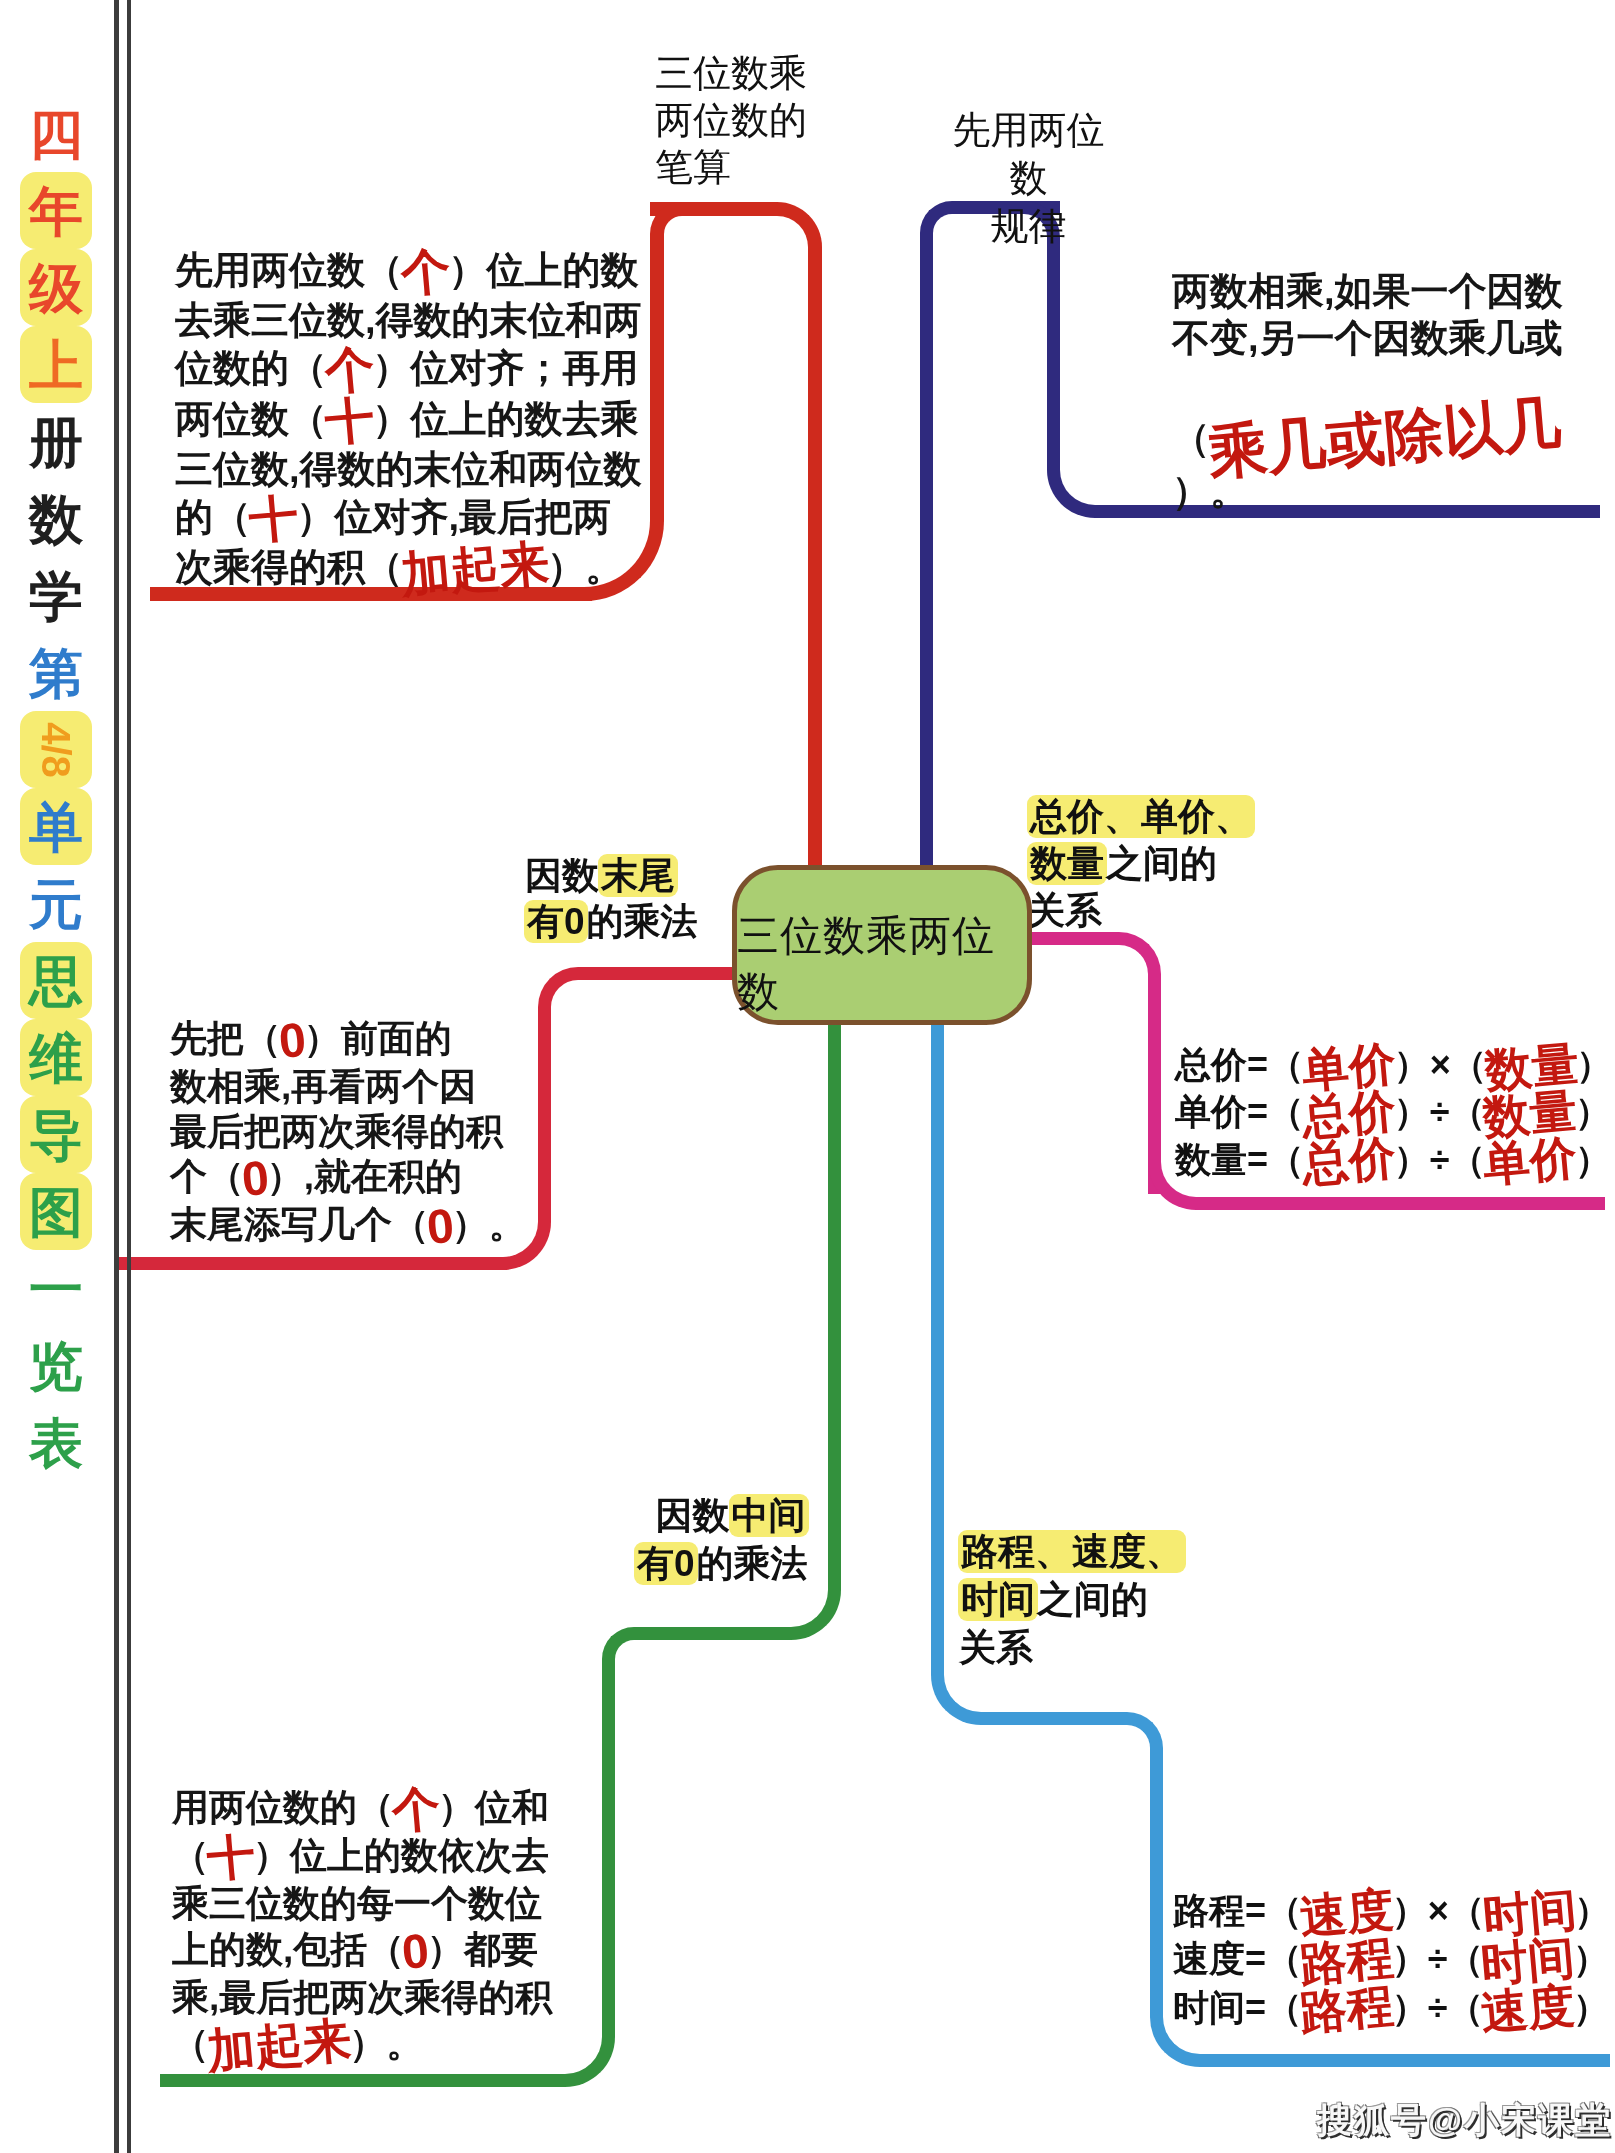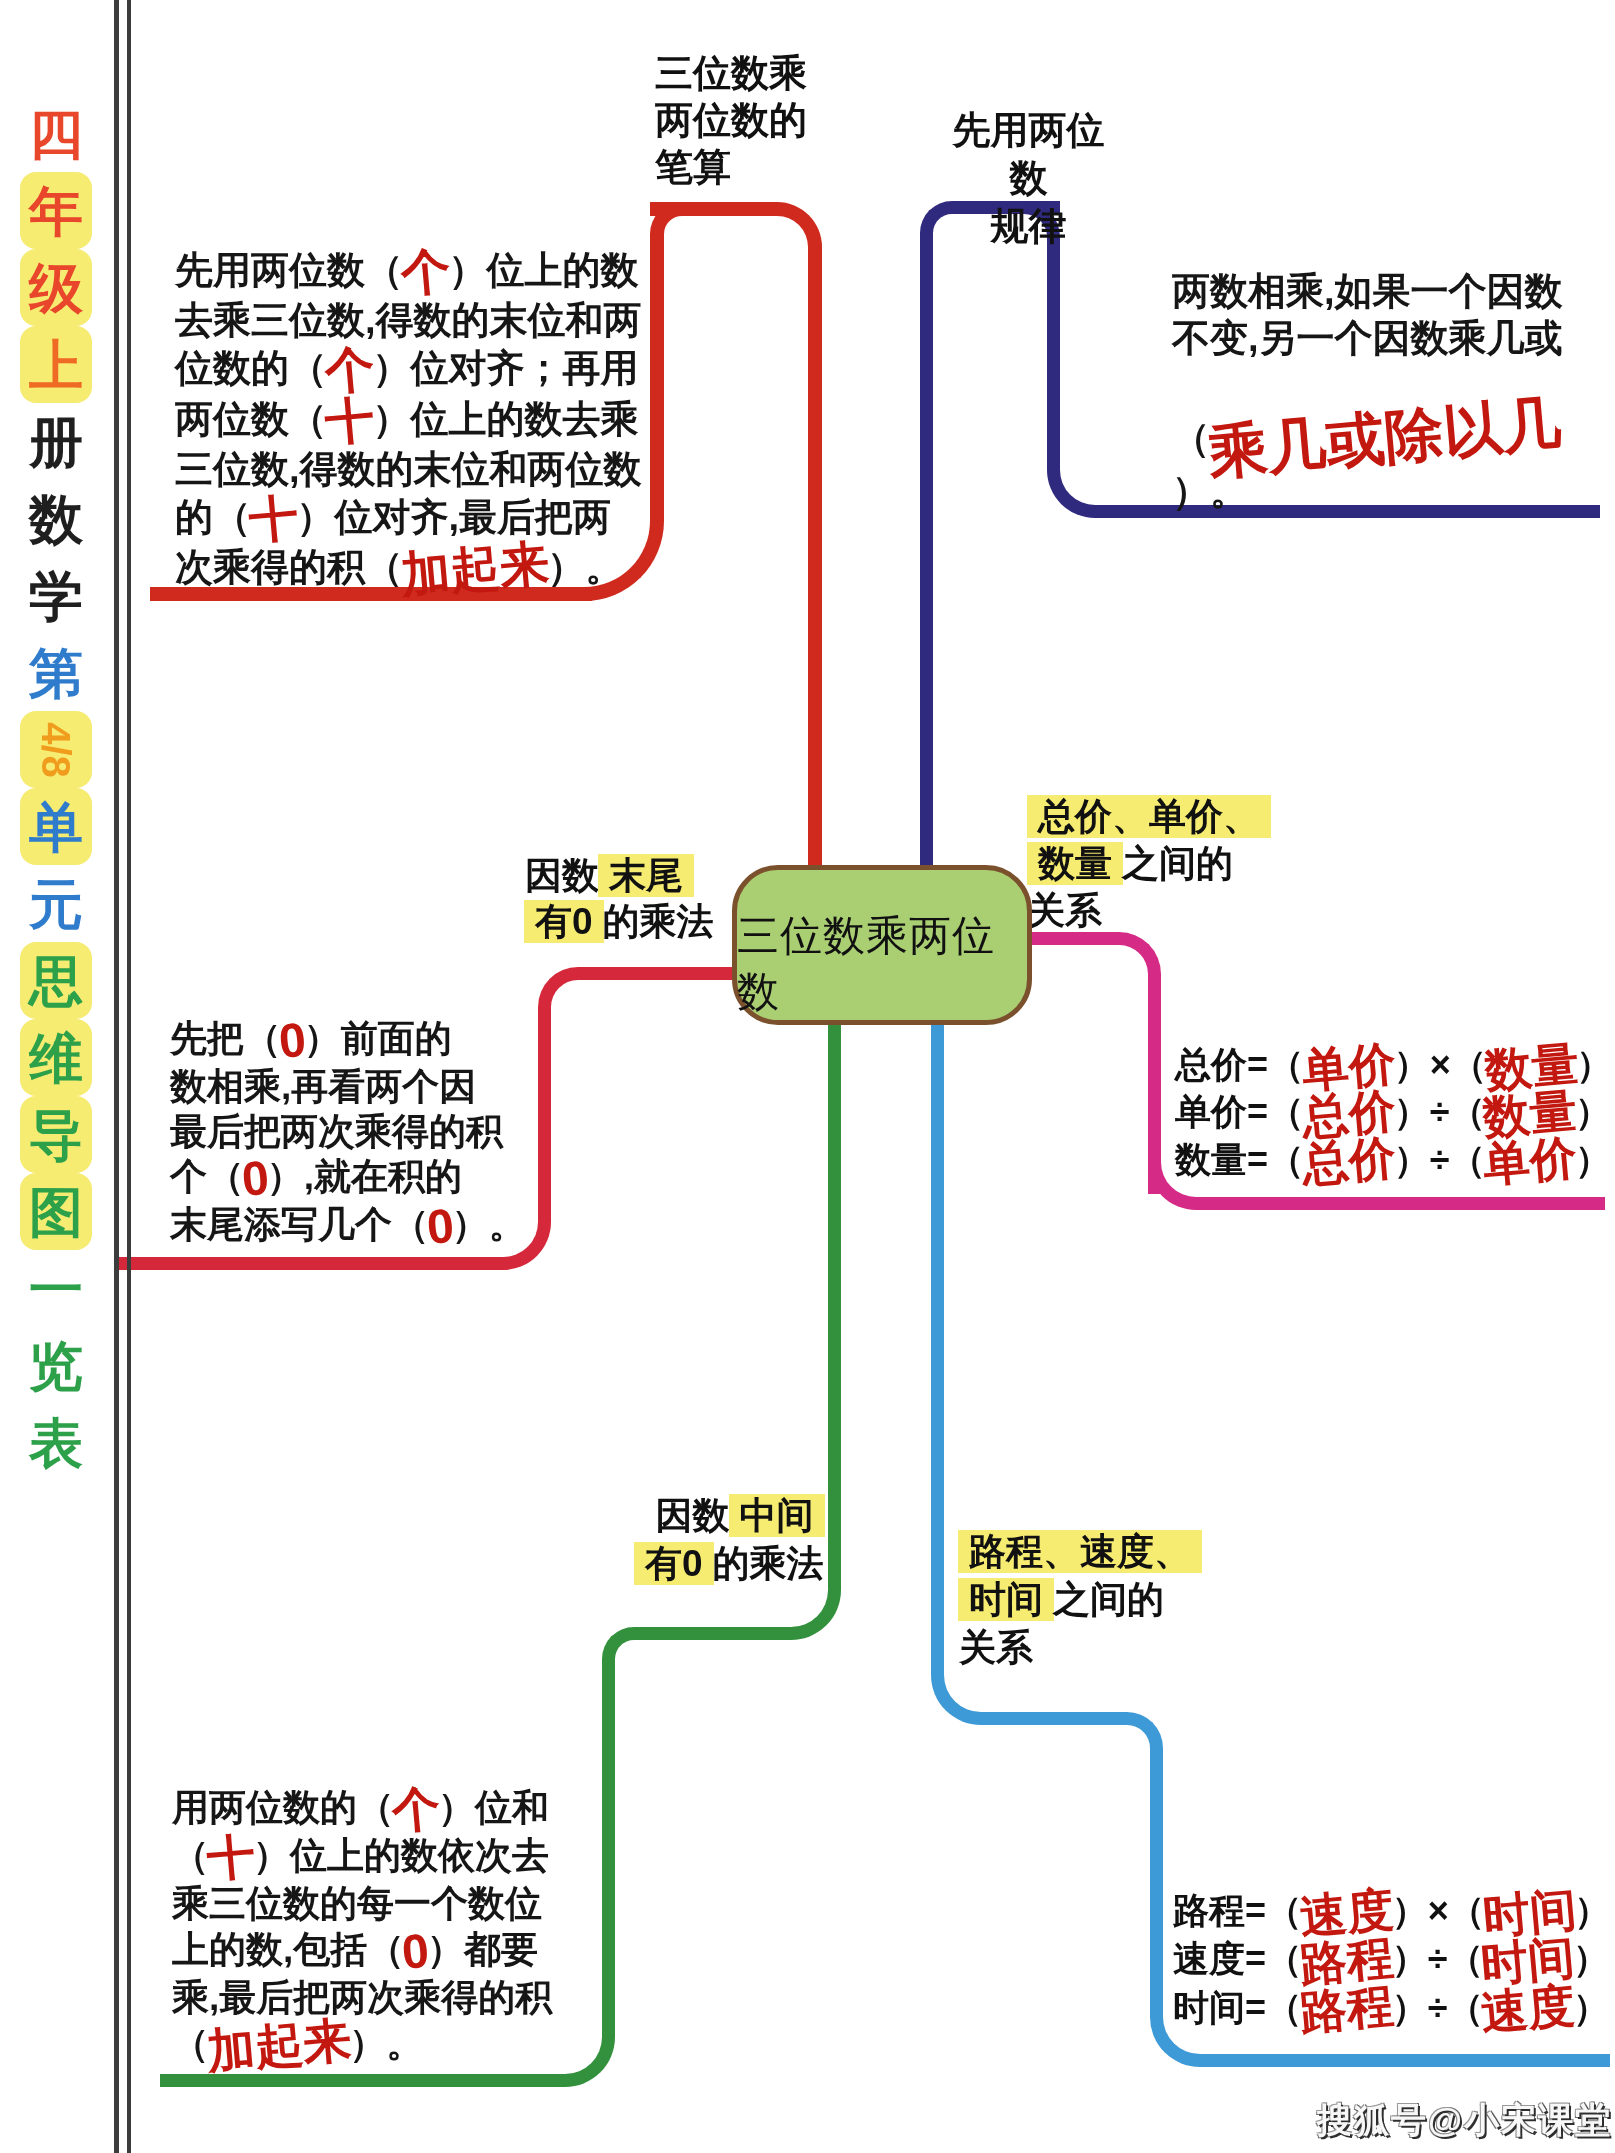--- a/index.html
+++ b/index.html
@@ -2,30 +2,30 @@
 <html><head>
 <meta charset="utf-8">
 <style>
   html,body{margin:0;padding:0;background:#ffffff;}
   #canvas{
     position:relative;width:1615px;height:2153px;background:#ffffff;overflow:hidden;
     font-family:"Liberation Sans","DejaVu Sans",sans-serif;color:#161616;
   }
   .line{position:absolute;box-sizing:border-box;}
   .note{position:absolute;font-weight:700;color:#161616;z-index:6;}
-  .title{position:absolute;font-weight:700;color:#111;z-index:6;}
+  .title{position:absolute;font-weight:400;color:#111;z-index:6;}
   .label{position:absolute;font-weight:800;color:#111;z-index:6;}
   .formulas{position:absolute;font-weight:800;color:#111;z-index:6;white-space:nowrap;}
   .seg-hw{
     color:var(--c-hand,#c3180f);font-weight:700;display:inline-block;
     font-size:1.3em;line-height:1;transform:rotate(-5deg);
     vertical-align:-0.12em;margin:0 -2px;
   }
   .seg-big{font-size:1.55em;}
-  .seg-hl{background:var(--c-highlight,#f6ec72);border-radius:0;padding:1px 11px;margin:10px -1px;}
+  .seg-hl{background:var(--c-highlight,#f6ec72);border-radius:9px;padding:1px 3px;margin:10px -1px;}
   #center-node{
     position:absolute;left:732px;top:865px;width:300px;height:160px;z-index:7;
     background:var(--c-node_fill,#aace72);border:5px solid var(--c-node_border,#7b512d);
     border-radius:46px;display:flex;align-items:flex-end;justify-content:center;
     font-size:42px;font-weight:400;color:#111;box-sizing:border-box;letter-spacing:1px;
   }
   #sidebar{position:absolute;left:20px;top:95px;width:72px;z-index:6;}
   .side-cell{width:72px;height:77px;display:flex;align-items:center;justify-content:center;
     font-weight:800;font-size:54px;line-height:1;}
   .side-cell.hl{background:var(--c-highlight,#f6ec72);border-radius:16px;}

